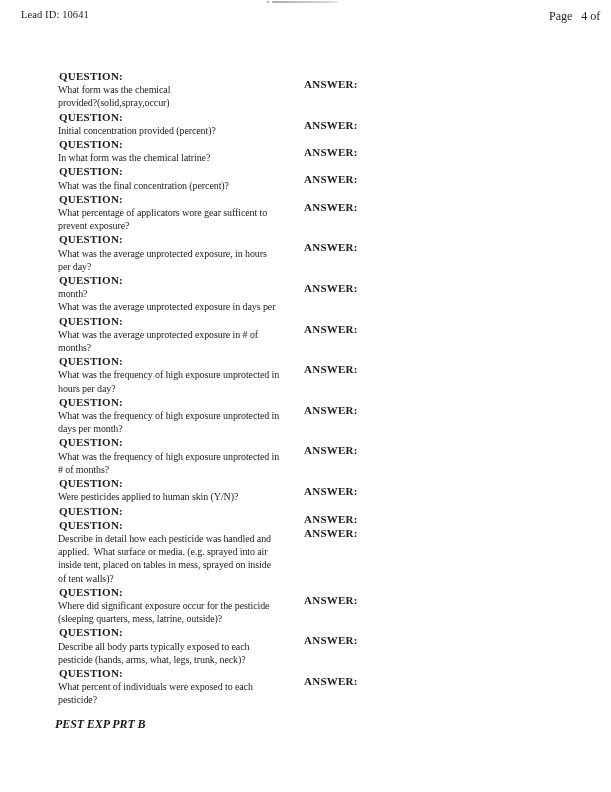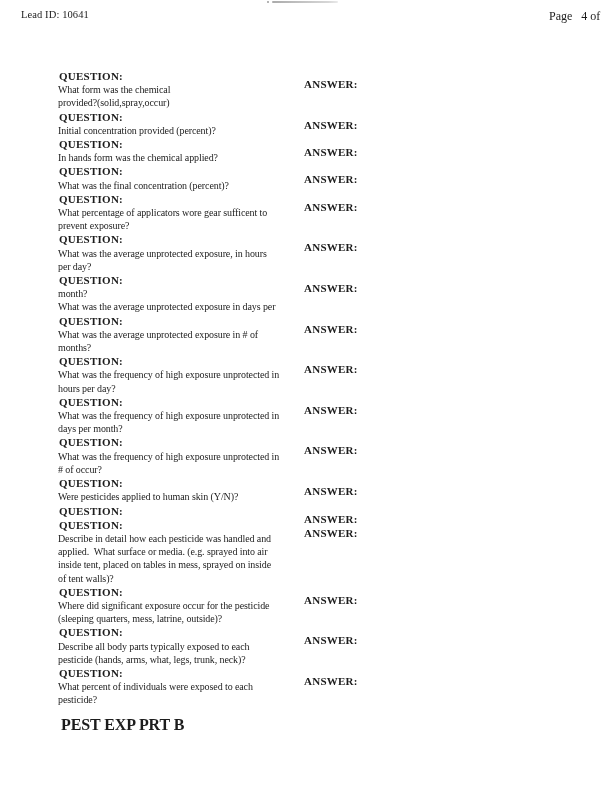--- a/index.html
+++ b/index.html
@@ -72,27 +72,28 @@
   .label {
     font-weight: bold;
     font-size: 11px;
     line-height: 13.2px;
     letter-spacing: 0.25px;
     white-space: pre;
   }
   .q-label { margin-left: 1px; }
   .footer {
     position: absolute;
-    left: 61px;
+    left: 55px;
     top: 718px;
     font-weight: bold;
-    font-size: 16px;
+    font-size: 12px;
     line-height: 13.2px;
     letter-spacing: -0.1px;
     white-space: pre;
+    font-style: italic;
   }
 </style>
 </head>
 <body>
 
 <div class="page">
   <div class="scan-artifact"></div>
   <div class="scan-dot"></div>
 
   <div class="hdr-left">Lead ID: 10641</div>
@@ -114,21 +115,21 @@
           <div class="label q-label">QUESTION:</div>
           <div class="q-line">Initial concentration provided (percent)?</div>
         </div>
         <div class="a-col">
           <div class="label a-label">ANSWER:</div>
         </div>
       </div>
       <div class="qa-block">
         <div class="q-col">
           <div class="label q-label">QUESTION:</div>
-          <div class="q-line">In hands form was the chemical applied?</div>
+          <div class="q-line">In what form was the chemical latrine?</div>
         </div>
         <div class="a-col">
           <div class="label a-label">ANSWER:</div>
         </div>
       </div>
       <div class="qa-block">
         <div class="q-col">
           <div class="label q-label">QUESTION:</div>
           <div class="q-line">What was the final concentration (percent)?</div>
         </div>
@@ -193,21 +194,21 @@
           <div class="q-line">days per month?</div>
         </div>
         <div class="a-col">
           <div class="label a-label">ANSWER:</div>
         </div>
       </div>
       <div class="qa-block">
         <div class="q-col">
           <div class="label q-label">QUESTION:</div>
           <div class="q-line">What was the frequency of high exposure unprotected in</div>
-          <div class="q-line"># of occur?</div>
+          <div class="q-line"># of months?</div>
         </div>
         <div class="a-col">
           <div class="label a-label">ANSWER:</div>
         </div>
       </div>
       <div class="qa-block">
         <div class="q-col">
           <div class="label q-label">QUESTION:</div>
           <div class="q-line">Were pesticides applied to human skin (Y/N)?</div>
         </div>

